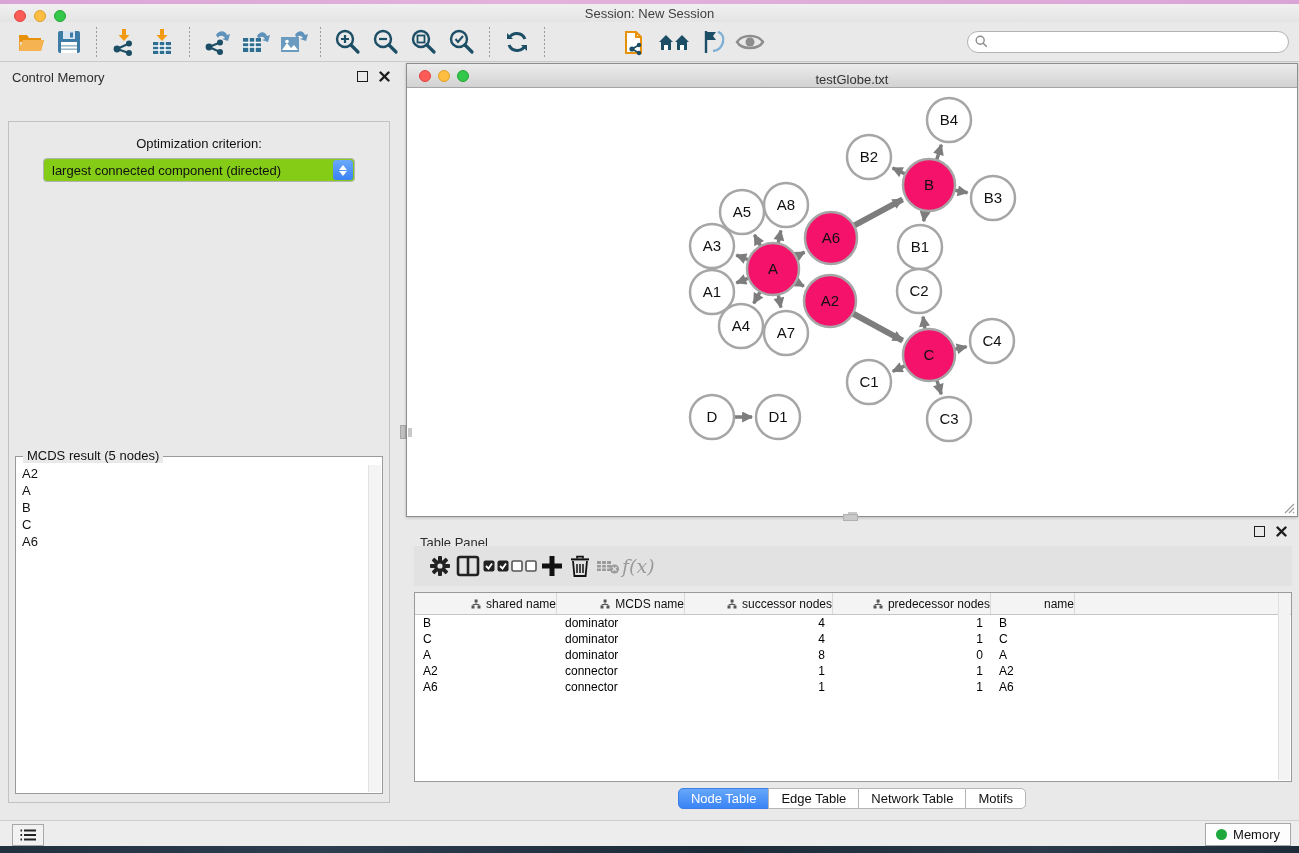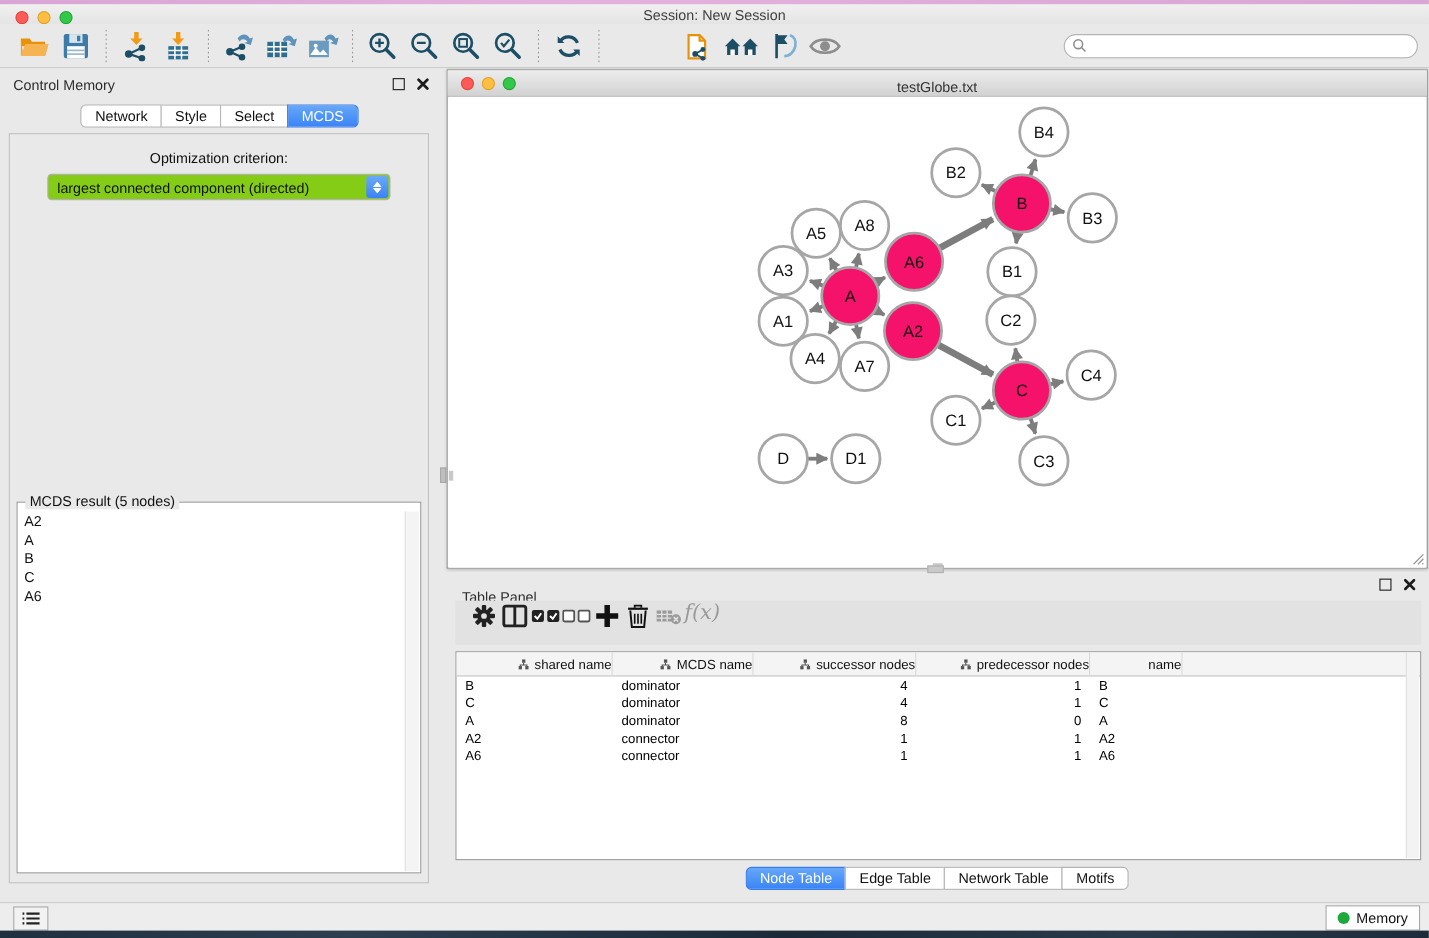--- a/index.html
+++ b/index.html
@@ -53,21 +53,21 @@
   
   .net-window{position:absolute;left:406px;top:63px;width:892px;height:454px;border:1px solid #8d8d8d;background:#fff;box-sizing:border-box;box-shadow:0 1px 3px rgba(0,0,0,.2);}
   .net-titlebar{position:absolute;left:0;top:0;width:100%;height:24px;background:linear-gradient(#ececec,#d2d2d2);border-bottom:1px solid #a5a5a5;display:flex;align-items:flex-end;justify-content:center;font-size:13px;color:#333;box-sizing:border-box;}
   .net-lights{position:absolute;left:12px;top:6px;display:flex;gap:7px;}
   .net-canvas{position:absolute;left:1px;top:24px;width:888px;height:428px;background:#fff;}
   .resize-grip{position:absolute;right:2px;bottom:2px;width:12px;height:12px;}
   .edge-tick{position:absolute;background:#c9c9c9;}
   
   .table-panel{position:absolute;left:406px;top:520px;width:893px;height:300px;background:#e9e9e9;}
   .tp-header{position:absolute;left:14px;top:15px;font-size:13px;color:#2d2d2d;}
-  .tp-toolbar{position:absolute;left:8px;top:26px;width:878px;height:40px;background:#e2e2e2;display:flex;align-items:flex-start;padding-left:12px;box-sizing:border-box;}
+  .tp-toolbar{position:absolute;left:8px;top:26px;width:878px;height:40px;background:#e2e2e2;display:flex;align-items:center;padding-left:12px;box-sizing:border-box;}
   .tp-btn{width:28px;height:28px;display:flex;align-items:center;justify-content:center;}
   .fx{font-family:"DejaVu Serif","Liberation Serif",serif;font-style:italic;font-size:19px;color:#9a9a9a;}
   .tbl{position:absolute;left:8px;top:72px;width:878px;height:190px;background:#fff;border:1px solid #9a9a9a;box-sizing:border-box;overflow:hidden;}
   .tbl-head{display:flex;height:21px;background:#f4f4f4;border-bottom:1px solid #c6c6c6;}
   .th{display:flex;align-items:center;justify-content:flex-end;gap:5px;font-size:12px;color:#111;border-right:1px solid #d9d9d9;box-sizing:border-box;height:21px;}
   .tbl-body .tr{display:flex;height:16px;align-items:center;}
   .td{font-size:12px;color:#000;box-sizing:border-box;padding:0 8px;white-space:nowrap;overflow:hidden;}
   .tbl-scroll{position:absolute;right:1px;top:0;bottom:1px;width:11px;background:#f3f3f3;border-left:1px solid #e0e0e0;}
   .tp-tabs{position:absolute;left:0;top:268px;width:100%;display:flex;justify-content:center;}
   
@@ -230,26 +230,20 @@
 </div>
 
 <div class="control-panel">
   <span class="cp-header">Control Memory</span>
   <span class="panel-icons">
     <span class="float-sq"></span>
     <svg width="11" height="11" viewBox="0 0 11 11">
         <path d="M1.5 1.5l8 8M9.5 1.5l-8 8" stroke="#1c1c1c" stroke-width="2.4" stroke-linecap="round"></path>
       </svg>
   </span>
-  <div class="cp-tabs" id="cp-tabs">
-      <div class="seg">Network</div>
-      <div class="seg">Style</div>
-      <div class="seg">Select</div>
-      <div class="seg active">MCDS</div>
-    </div>
   <div class="cp-body">
     <div class="opt-label">Optimization criterion:</div>
     <div class="select">
       <span>largest connected component (directed)</span>
       <span class="stepper">
         <svg width="8" height="5" viewBox="0 0 8 5">
             <path d="M4 0l4 5H0z" fill="#fff"></path>
           </svg>
         <svg width="8" height="5" viewBox="0 0 8 5">
             <path d="M4 5L0 0h8z" fill="#fff"></path>

